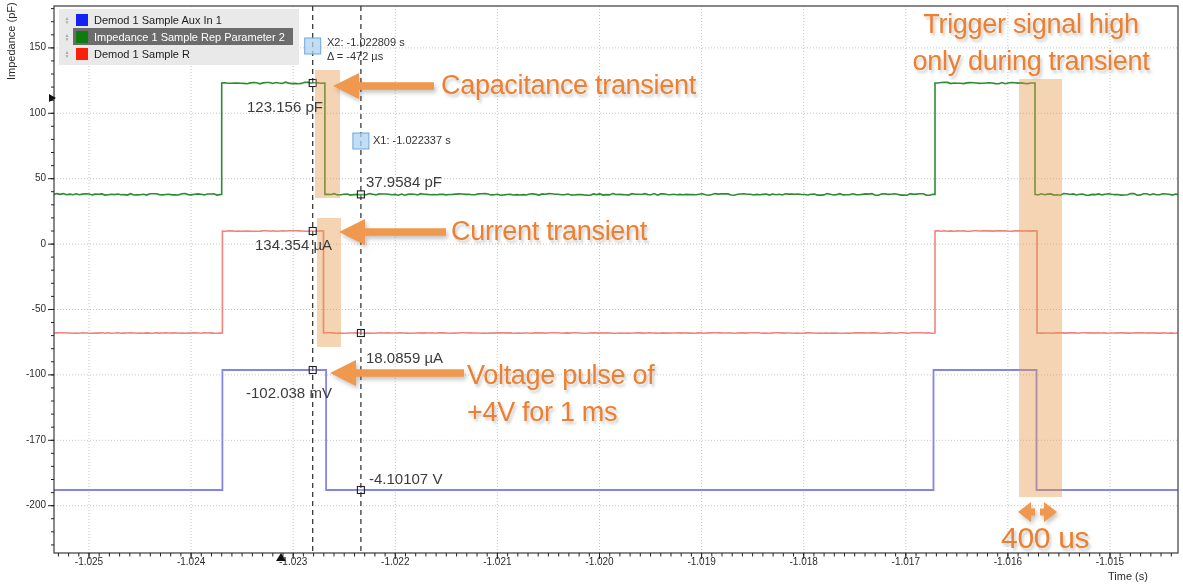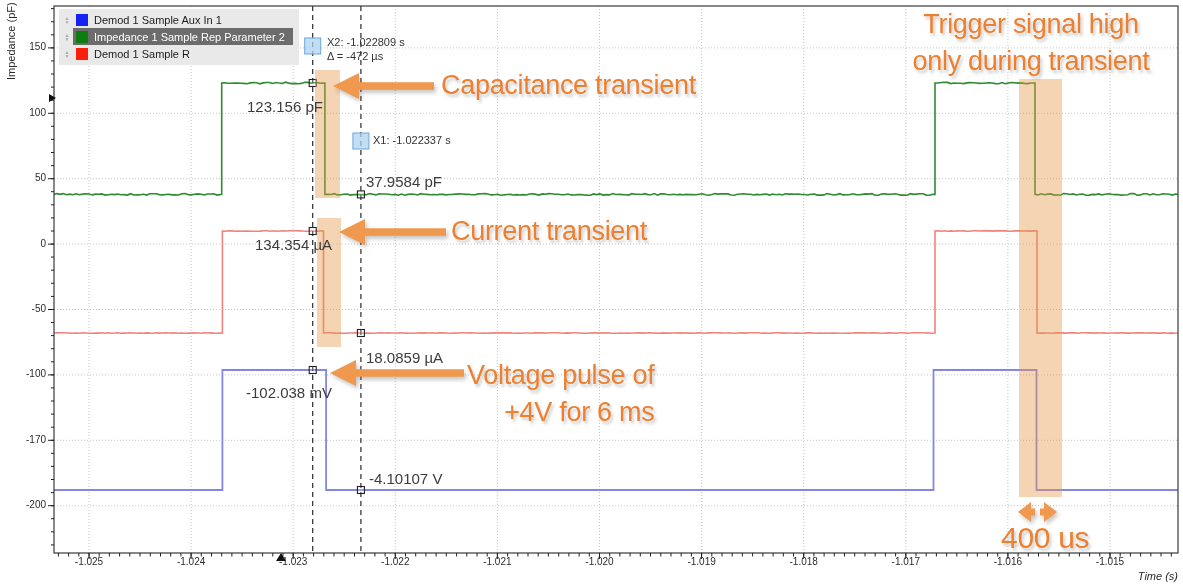--- a/index.html
+++ b/index.html
@@ -2,26 +2,26 @@
 <html><head>
 <meta charset="utf-8">
 <style>
   html,body{margin:0;padding:0;background:#fff;}
   #app{position:relative;width:1183px;height:587px;background:#fff;overflow:hidden;
        font-family:"Liberation Sans","DejaVu Sans",sans-serif;}
   #plot-svg{position:absolute;left:0;top:0;}
   .ticklabel{position:absolute;font-size:10px;color:#2b2b2b;white-space:nowrap;}
   .axis-title{position:absolute;font-size:11px;color:#2b2b2b;white-space:nowrap;}
   .ytitle{left:5px;top:80px;transform:rotate(-90deg);transform-origin:0 0;}
-  .xtitle{left:1108px;top:570px;width:70px;text-align:right;font-style:italic;}
+  .xtitle{left:1108px;top:570px;width:70px;text-align:left;}
   .meas{position:absolute;font-size:15px;color:#3c3c3c;white-space:nowrap;}
   .cursortext{position:absolute;font-size:11px;color:#333;white-space:nowrap;}
   .ann{position:absolute;color:#ed7f2e;font-weight:normal;white-space:nowrap;
        text-shadow:2px 3px 3px rgba(110,110,110,0.35);letter-spacing:-0.3px;}
-  .ann-26{font-size:27px;line-height:30px;text-align:right;}
+  .ann-26{font-size:27px;line-height:30px;}
   .ann-31{font-size:30px;}
   .ann-block{line-height:37px;}
   .legend{position:absolute;left:59px;top:9px;background:rgba(232,232,232,0.95);
           padding:2px 6px 3px 2px;}
   .lrow{display:flex;align-items:center;height:17px;}
   .larrows{width:12px;display:flex;flex-direction:column;align-items:center;
            color:#a9a9a9;font-size:5px;line-height:4px;cursor:pointer;}
   .lhl{display:flex;align-items:center;gap:6px;padding:1px 8px 1px 3px;height:15px;color:#1c1c1c;}
   .lhl.sel{background:#6c6c6c;color:#fff;}
   .sw{width:12px;height:12px;display:inline-block;flex:none;}
@@ -305,21 +305,21 @@
   <div class="meas" style="left:366px;top:173px;">37.9584 pF</div>
   <div class="meas" style="left:255px;top:236px;">134.354 µA</div>
   <div class="meas" style="left:366px;top:301px;margin-top:48px;">18.0859 µA</div>
   <div class="meas" style="left:246px;top:384px;">-102.038 mV</div>
   <div class="meas" style="left:369px;top:470px;">-4.10107 V</div>
 
   <div class="ann ann-26" style="left:441px;top:70px;">Capacitance transient</div>
   <div class="ann ann-26" style="left:451px;top:216px;">Current transient</div>
   <div class="ann ann-26 ann-block" style="left:467px;top:357px;">
     <div>Voltage pulse of</div>
-    <div>+4V for 6 ms</div>
+    <div>+4V for 1 ms</div>
   </div>
   <div class="ann ann-26 ann-block" style="left:882px;top:6px;width:298px;text-align:center;">
     <div>Trigger signal high</div>
     <div>only during transient</div>
   </div>
   <div class="ann ann-31" style="left:1001px;top:521px;">400 us</div>
 <div class="ticklabel" style="left: 72px; top: 556px; width: 34px; text-align: center;">-1.025</div>
     <div class="ticklabel" style="left: 174.1px; top: 556px; width: 34px; text-align: center;">-1.024</div>
     <div class="ticklabel" style="left: 276.2px; top: 556px; width: 34px; text-align: center;">-1.023</div>
     <div class="ticklabel" style="left: 378.3px; top: 556px; width: 34px; text-align: center;">-1.022</div>

